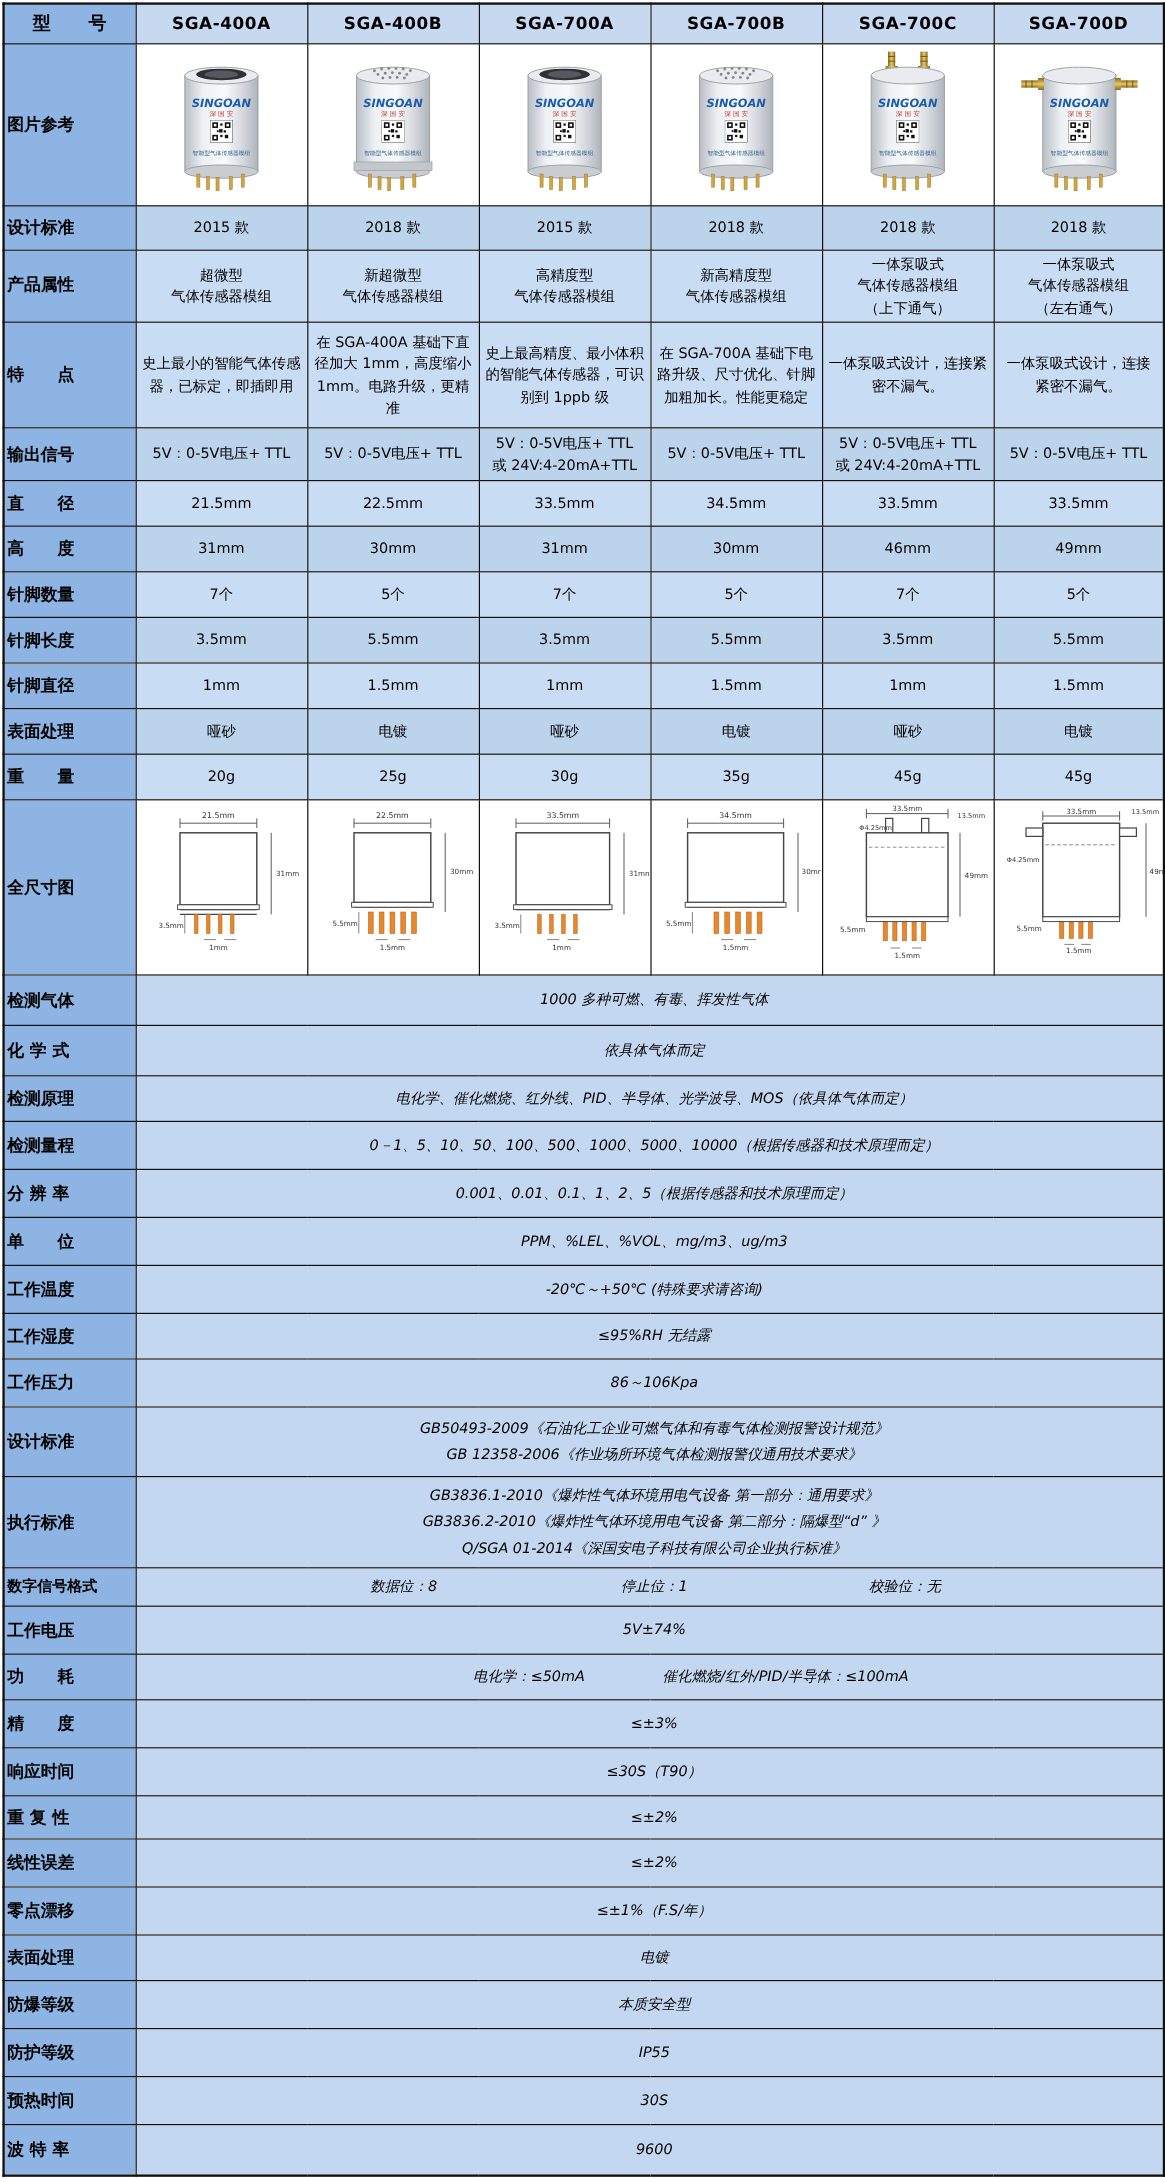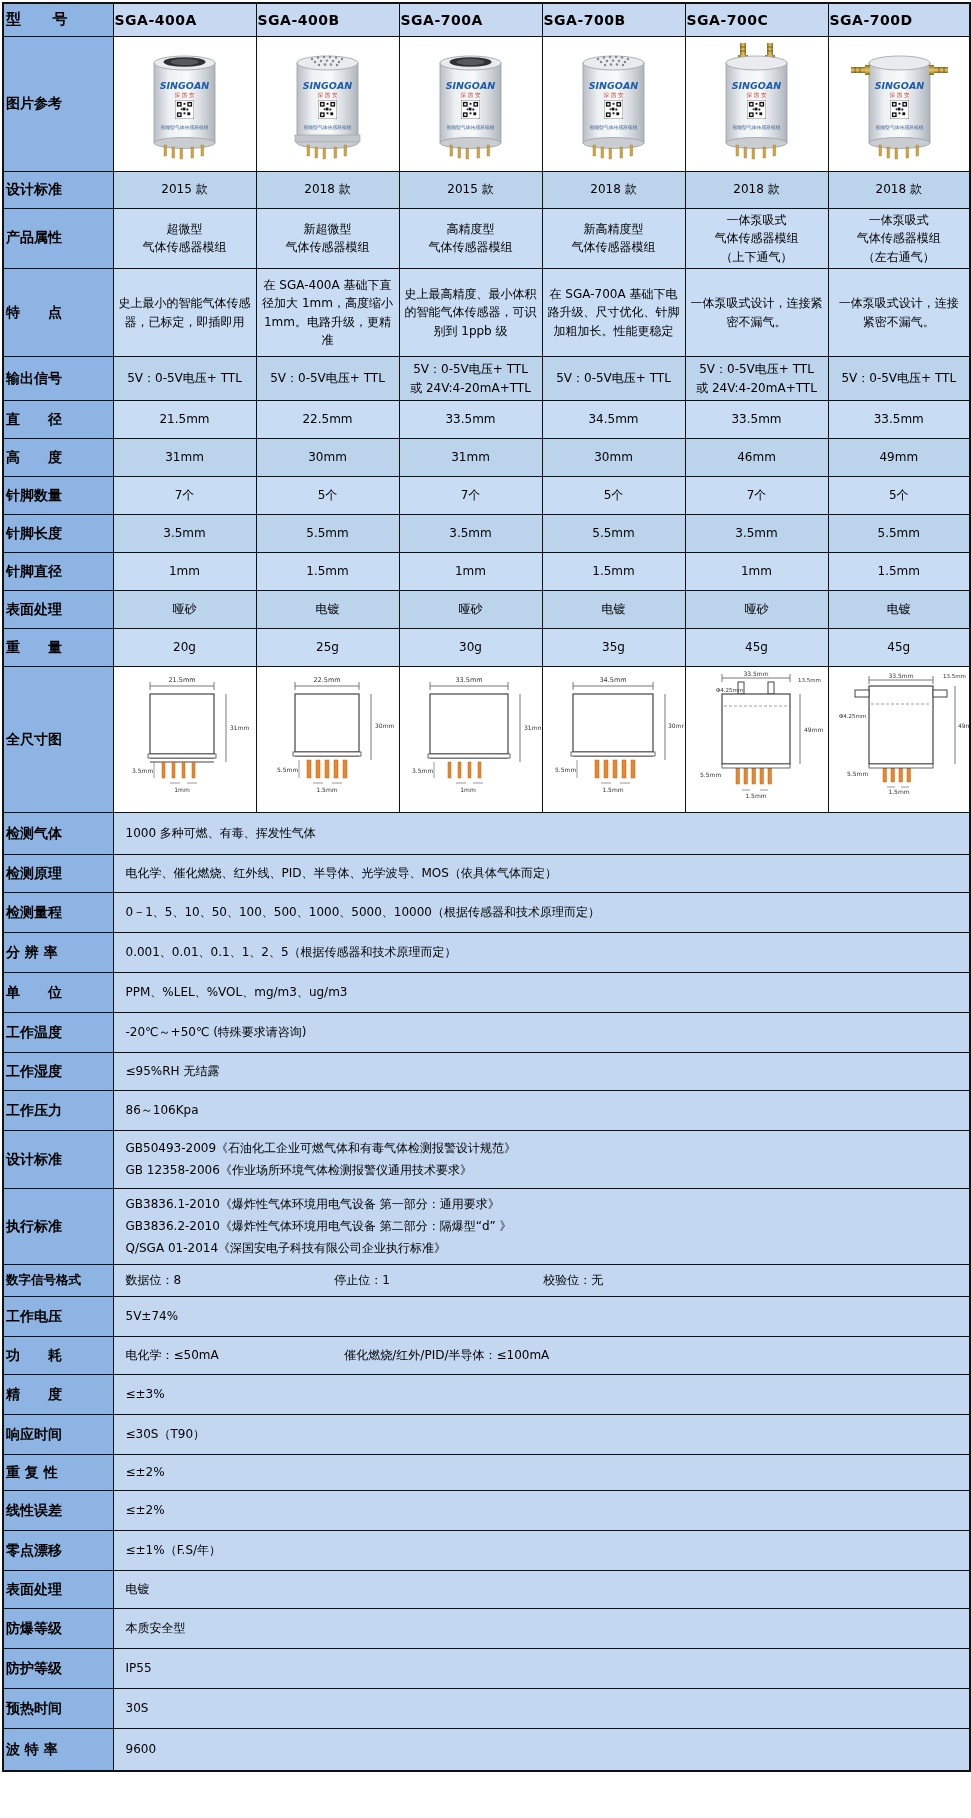--- a/index.html
+++ b/index.html
@@ -1,27 +1,27 @@
 <!DOCTYPE html>
 <html><head>
 <meta charset="utf-8">
 <style>
   html,body{margin:0;padding:0;background:#fff;}
   body{width:971px;font-family:"DejaVu Sans",sans-serif;color:#000;}
   table.spec{border-collapse:collapse;table-layout:fixed;width:967px;margin:2px;border:2px solid #111;}
   td{border:1px solid #111;overflow:hidden;vertical-align:middle;}
   td.lbl{background:#8DB4E2;font-weight:bold;font-size:14px;text-align:left;padding:2px;}
   td.lbl.small{font-size:12.5px;}
-  tr.hdr td{background:#C6D9F1;font-weight:bold;font-size:14px;text-align:left;letter-spacing:.5px;}
+  tr.hdr td{background:#C6D9F1;font-weight:bold;font-size:14px;text-align:center;letter-spacing:.5px;}
   tr.hdr td.lbl{background:#8DB4E2;font-size:15px;}
   td.val{background:#C8DCF3;font-size:12px;text-align:center;white-space:pre-line;padding:2px 5px;line-height:1.55;}
   tr.dark td.val{background:#BCD3EC;margin-left:39px;}
   td.photo{background:#fff;padding:0;text-align:center;}
   td.diag{background:#fff;padding:0;text-align:center;}
-  td.fullval{background:#C3D8F0;font-size:12px;text-align:left;padding:3px 4px 3px 12px;line-height:1.8;}
+  td.fullval{background:#C3D8F0;font-size:12px;text-align:center;padding:3px 4px 3px 12px;line-height:1.8;font-style:italic;}
   .seg{display:inline-block;min-width:205px;}
   .seg2{display:inline-block;min-width:215px;}
   svg{display:block;margin:0 auto;}
 </style>
 </head>
 <body>
 
 <svg width="0" height="0" style="position:absolute" aria-hidden="true">
   <defs>
     <linearGradient id="gBody" x1="0" y1="0" x2="1" y2="0">
@@ -450,20 +450,24 @@
       <line x1="58" y1="117" x2="66" y2="117" stroke="#555" stroke-width="0.6"></line>
             <line x1="72" y1="117" x2="80" y2="117" stroke="#555" stroke-width="0.6"></line>
     </svg>
   </td>
 </tr>
 
 <tr style="height:42px">
   <td class="lbl">检测气体</td>
   <td class="fullval" colspan="6">1000 多种可燃、有毒、挥发性气体</td>
 </tr>
+<tr style="height:42px">
+  <td class="lbl">化 学 式</td>
+  <td class="fullval" colspan="6">依具体气体而定</td>
+</tr>
 <tr style="height:38px">
   <td class="lbl">检测原理</td>
   <td class="fullval" colspan="6">电化学、催化燃烧、红外线、PID、半导体、光学波导、MOS（依具体气体而定）</td>
 </tr>
 <tr style="height:40px">
   <td class="lbl">检测量程</td>
   <td class="fullval" colspan="6">0－1、5、10、50、100、500、1000、5000、10000（根据传感器和技术原理而定）</td>
 </tr>
 <tr style="height:40px">
   <td class="lbl">分 辨 率</td>

